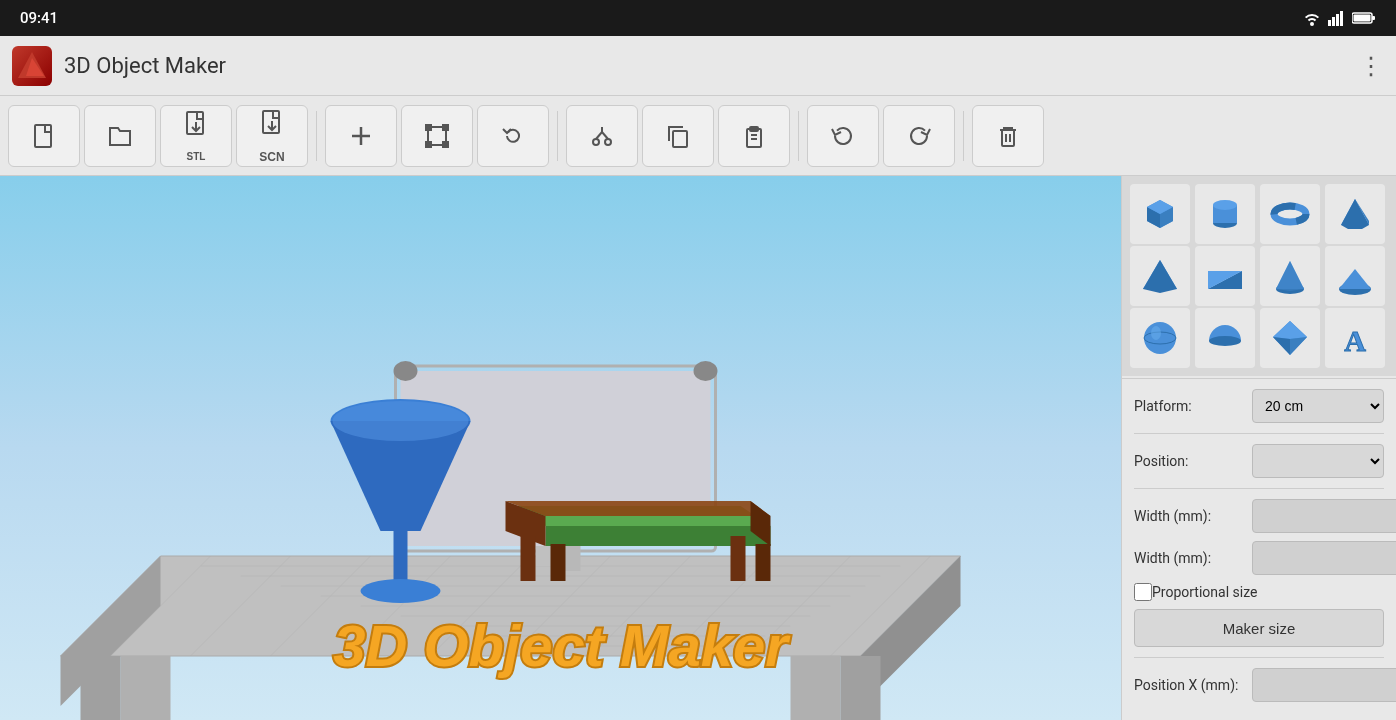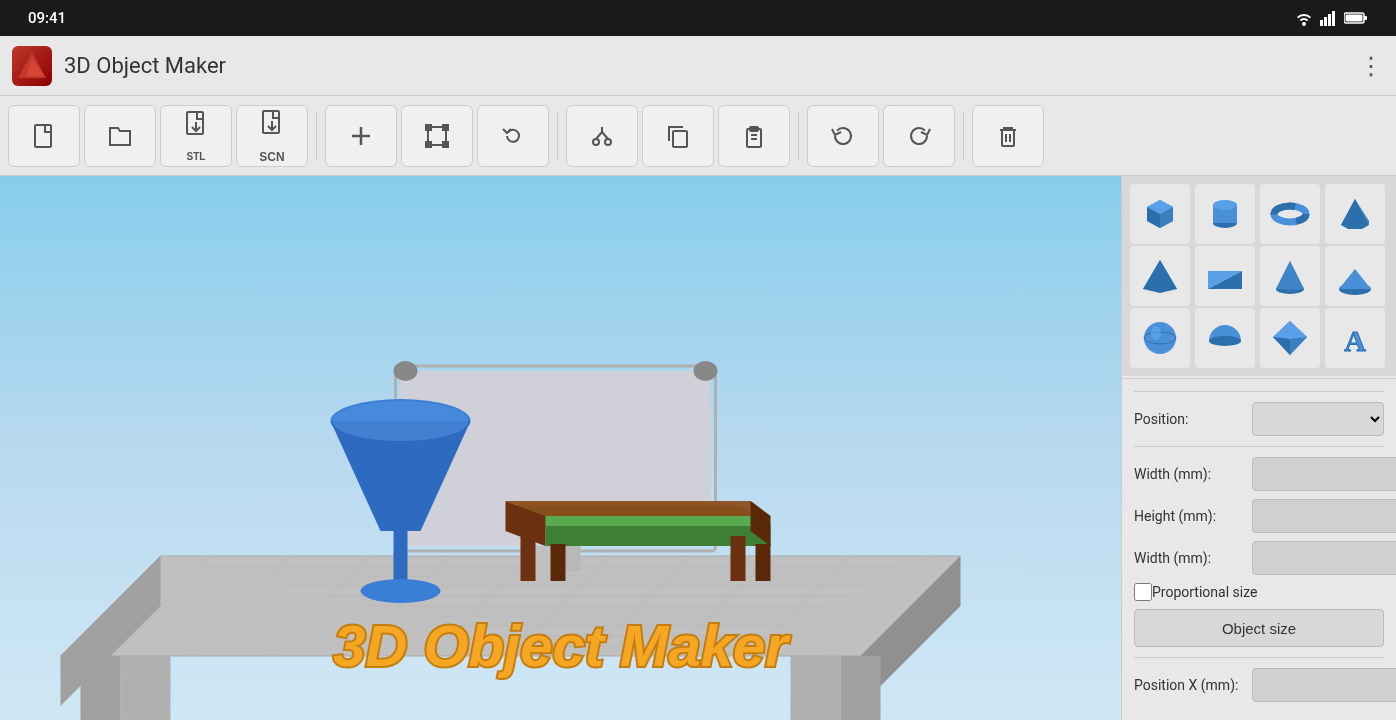--- a/index.html
+++ b/index.html
@@ -3,21 +3,21 @@
   <meta charset="utf-8">
   <style>
     * { margin: 0; padding: 0; box-sizing: border-box; }
     body { width: 1396px; height: 720px; overflow: hidden; font-family: 'Roboto', Arial, sans-serif; background: #000; }
 
     
     #status-bar {
       width: 100%; height: 36px;
       background: #1a1a1a;
       display: flex; align-items: center; justify-content: space-between;
-      padding: 0 28px;
+      padding: 0 20px;
       color: #fff; font-size: 15px; font-weight: 500;
     }
     #status-icons { display: flex; align-items: center; gap: 6px; }
 
     
     #app-bar {
       width: 100%; height: 60px;
       background: #e8e8e8;
       display: flex; align-items: center;
       padding: 0 12px;
@@ -481,53 +481,58 @@
           <text x="21" y="34" text-anchor="middle" font-size="30" font-weight="900" font-family="Arial Black" fill="#4a90d9" stroke="#2c6fad" stroke-width="1">A</text>
         </svg>
       </div>
 
     </div>
 
     <div class="prop-sep"></div>
 
     <div id="props-panel">
 
+      <div class="prop-row">
+        <span class="prop-label">Platform:</span>
+        <select class="prop-select">
+          <option>20 cm</option>
+          <option>10 cm</option>
+          <option>30 cm</option>
+          <option>50 cm</option>
+        </select>
+      </div>
 
       <div class="prop-sep"></div>
 
       <div class="prop-row">
         <span class="prop-label">Position:</span>
         <select class="prop-select">
           <option value=""></option>
         </select>
       </div>
 
       <div class="prop-sep"></div>
 
       <div class="prop-row">
         <span class="prop-label">Width (mm):</span>
         <input type="text" class="prop-input" value="" style="">
       </div>
 
-      <div class="prop-row">
-        <span class="prop-label">Height (mm):</span>
-        <input type="text" class="prop-input" value="" style="">
-      </div>
 
       <div class="prop-row">
         <span class="prop-label">Width (mm):</span>
         <input type="text" class="prop-input" value="" style="">
       </div>
 
       <div class="checkbox-row">
         <input type="checkbox" class="prop-checkbox" style="">
         <span class="prop-label">Proportional size</span>
       </div>
 
-      <button class="reset-btn">Object size</button>
+      <button class="reset-btn">Maker size</button>
 
       <div class="prop-sep"></div>
 
       <div class="prop-row">
         <span class="prop-label">Position X (mm):</span>
         <input type="text" class="prop-input" value="" style="">
       </div>
 
     </div>
   </div>

